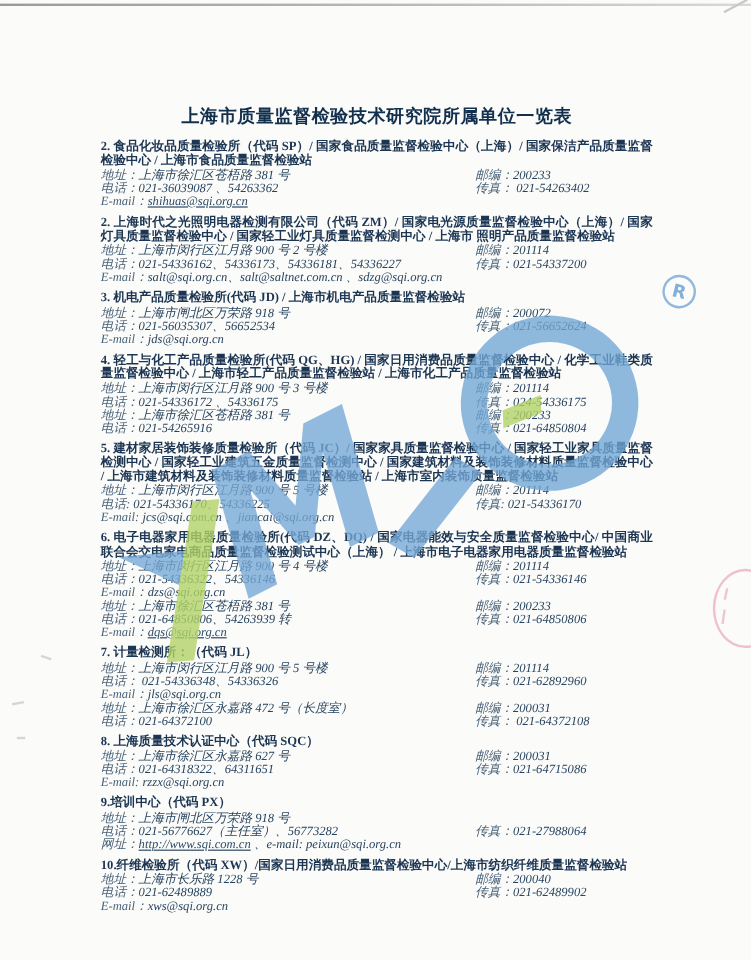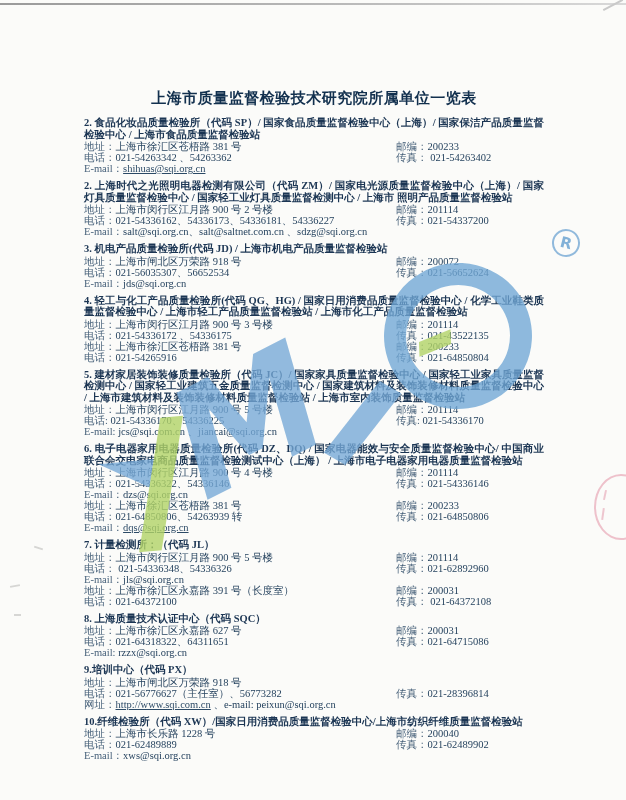--- a/index.html
+++ b/index.html
@@ -12,21 +12,21 @@
     background:linear-gradient(to right,#9a9a9a,#c2c2c2 70%,#d9d9d9);}
   .corner-mark{position:absolute;right:2px;top:4px;width:22px;height:2px;
     background:#c9c9c9;transform:rotate(-28deg);}
   .doc{position:absolute;left:84px;top:88px;width:460px;color:#26435f;
     font-size:10.5px;line-height:11px;}
   .title{margin:0 0 9px 0;text-align:center;font-size:15px;font-weight:bold;
     letter-spacing:.5px;color:#12304e;line-height:20px;}
   .entry{margin-bottom:6px;}
   .etitle{font-weight:bold;color:#1b3553;line-height:11.5px;
     text-align:justify;word-break:break-all;margin-bottom:1px;}
-  .row{position:relative;line-height:11px;white-space:nowrap;}
+  .row{position:relative;line-height:11px;white-space:nowrap;font-style:italic;}
   .lbl{color:#47617a;}
   .val{color:#26435f;}
   .u{text-decoration:underline;color:#2c4a66;}
   .rcol{position:absolute;left:268px;top:0;padding-left:44px;}
   
   .wm{position:absolute;left:0;top:0;width:626px;height:800px;pointer-events:none;}
   .wm-ring{position:absolute;left:384px;top:263px;width:104px;height:102px;
     border:22px solid rgba(112,166,213,.78);border-radius:50%;transform:rotate(-8deg);}
   .wm-m{position:absolute;left:173px;top:366px;font-family:"DejaVu Sans",sans-serif;
     font-style:italic;font-weight:900;font-size:150px;line-height:110px;
@@ -62,39 +62,39 @@
 <div class="page">
   <div class="topline"></div>
   <div class="corner-mark"></div>
 
   <div class="doc">
     <h1 class="title">上海市质量监督检验技术研究院所属单位一览表</h1>
     <div>
         <div class="entry">
           <div class="etitle">2. 食品化妆品质量检验所（代码 SP）/ 国家食品质量监督检验中心（上海）/ 国家保洁产品质量监督检验中心 / 上海市食品质量监督检验站</div>
           <div class="row"><span class="lbl">地址：</span><span class="val">上海市徐汇区苍梧路 381 号</span><span class="rcol"><span class="lbl">邮编：</span><span class="val">200233</span></span></div>
-          <div class="row"><span class="lbl">电话：</span><span class="val">021-54263342 、54263362</span><span class="rcol"><span class="lbl">传真：</span><span class="val"> 021-54263402</span></span></div>
+          <div class="row"><span class="lbl">电话：</span><span class="val">021-36039087 、54263362</span><span class="rcol"><span class="lbl">传真：</span><span class="val"> 021-54263402</span></span></div>
           <div class="row"><span class="lbl">E-mail：</span><span class="val u">shihuas@sqi.org.cn</span></div>
         </div>
         <div class="entry">
           <div class="etitle">2. 上海时代之光照明电器检测有限公司（代码 ZM）/ 国家电光源质量监督检验中心（上海）/ 国家灯具质量监督检验中心 / 国家轻工业灯具质量监督检测中心 / 上海市 照明产品质量监督检验站</div>
           <div class="row"><span class="lbl">地址：</span><span class="val">上海市闵行区江月路 900 号 2 号楼</span><span class="rcol"><span class="lbl">邮编：</span><span class="val">201114</span></span></div>
           <div class="row"><span class="lbl">电话：</span><span class="val">021-54336162、54336173、54336181、54336227</span><span class="rcol"><span class="lbl">传真：</span><span class="val">021-54337200</span></span></div>
           <div class="row"><span class="lbl">E-mail：</span><span class="val">salt@sqi.org.cn、salt@saltnet.com.cn 、sdzg@sqi.org.cn</span></div>
         </div>
         <div class="entry">
           <div class="etitle">3. 机电产品质量检验所(代码 JD) / 上海市机电产品质量监督检验站</div>
           <div class="row"><span class="lbl">地址：</span><span class="val">上海市闸北区万荣路 918 号</span><span class="rcol"><span class="lbl">邮编：</span><span class="val">200072</span></span></div>
           <div class="row"><span class="lbl">电话：</span><span class="val">021-56035307、56652534</span><span class="rcol"><span class="lbl">传真：</span><span class="val">021-56652624</span></span></div>
           <div class="row"><span class="lbl">E-mail：</span><span class="val">jds@sqi.org.cn</span></div>
         </div>
         <div class="entry">
           <div class="etitle">4. 轻工与化工产品质量检验所(代码 QG、HG) / 国家日用消费品质量监督检验中心 / 化学工业鞋类质量监督检验中心 / 上海市轻工产品质量监督检验站 / 上海市化工产品质量监督检验站</div>
           <div class="row"><span class="lbl">地址：</span><span class="val">上海市闵行区江月路 900 号 3 号楼</span><span class="rcol"><span class="lbl">邮编：</span><span class="val">201114</span></span></div>
-          <div class="row"><span class="lbl">电话：</span><span class="val">021-54336172 、54336175</span><span class="rcol"><span class="lbl">传真：</span><span class="val">021-43522135</span></span></div>
+          <div class="row"><span class="lbl">电话：</span><span class="val">021-54336172 、54336175</span><span class="rcol"><span class="lbl">传真：</span><span class="val">024-54336175</span></span></div>
           <div class="row"><span class="lbl">地址：</span><span class="val">上海市徐汇区苍梧路 381 号</span><span class="rcol"><span class="lbl">邮编：</span><span class="val">200233</span></span></div>
           <div class="row"><span class="lbl">电话：</span><span class="val">021-54265916</span><span class="rcol"><span class="lbl">传真：</span><span class="val">021-64850804</span></span></div>
         </div>
         <div class="entry">
           <div class="etitle">5. 建材家居装饰装修质量检验所（代码 JC）/ 国家家具质量监督检验中心 / 国家轻工业家具质量监督检测中心 / 国家轻工业建筑五金质量监督检测中心 / 国家建筑材料及装饰装修材料质量监督检验中心 / 上海市建筑材料及装饰装修材料质量监督检验站 / 上海市室内装饰质量监督检验站</div>
           <div class="row"><span class="lbl">地址：</span><span class="val">上海市闵行区江月路 900 号 5 号楼</span><span class="rcol"><span class="lbl">邮编：</span><span class="val">201114</span></span></div>
           <div class="row"><span class="lbl">电话: </span><span class="val">021-54336170、54336225</span><span class="rcol"><span class="lbl">传真: </span><span class="val">021-54336170</span></span></div>
           <div class="row"><span class="lbl">E-mail:  </span><span class="val">jcs@sqi.com.cn 、jiancai@sqi.org.cn</span></div>
         </div>
         <div class="entry">
@@ -104,33 +104,33 @@
           <div class="row"><span class="lbl">E-mail：</span><span class="val">dzs@sqi.org.cn</span></div>
           <div class="row"><span class="lbl">地址：</span><span class="val">上海市徐汇区苍梧路 381 号</span><span class="rcol"><span class="lbl">邮编：</span><span class="val">200233</span></span></div>
           <div class="row"><span class="lbl">电话：</span><span class="val">021-64850806、54263939 转</span><span class="rcol"><span class="lbl">传真：</span><span class="val">021-64850806</span></span></div>
           <div class="row"><span class="lbl">E-mail：</span><span class="val u">dqs@sqi.org.cn</span></div>
         </div>
         <div class="entry">
           <div class="etitle">7. 计量检测所：（代码 JL）</div>
           <div class="row"><span class="lbl">地址：</span><span class="val">上海市闵行区江月路 900 号 5 号楼</span><span class="rcol"><span class="lbl">邮编：</span><span class="val">201114</span></span></div>
           <div class="row"><span class="lbl">电话： </span><span class="val">021-54336348、54336326</span><span class="rcol"><span class="lbl">传真：</span><span class="val">021-62892960</span></span></div>
           <div class="row"><span class="lbl">E-mail：</span><span class="val">jls@sqi.org.cn</span></div>
-          <div class="row"><span class="lbl">地址：</span><span class="val">上海市徐汇区永嘉路 391 号（长度室）</span><span class="rcol"><span class="lbl">邮编：</span><span class="val">200031</span></span></div>
+          <div class="row"><span class="lbl">地址：</span><span class="val">上海市徐汇区永嘉路 472 号（长度室）</span><span class="rcol"><span class="lbl">邮编：</span><span class="val">200031</span></span></div>
           <div class="row"><span class="lbl">电话：</span><span class="val">021-64372100</span><span class="rcol"><span class="lbl">传真：</span><span class="val"> 021-64372108</span></span></div>
         </div>
         <div class="entry">
           <div class="etitle">8. 上海质量技术认证中心（代码 SQC）</div>
           <div class="row"><span class="lbl">地址：</span><span class="val">上海市徐汇区永嘉路 627 号</span><span class="rcol"><span class="lbl">邮编：</span><span class="val">200031</span></span></div>
           <div class="row"><span class="lbl">电话：</span><span class="val">021-64318322、64311651</span><span class="rcol"><span class="lbl">传真：</span><span class="val">021-64715086</span></span></div>
           <div class="row"><span class="lbl">E-mail: </span><span class="val">rzzx@sqi.org.cn</span></div>
         </div>
         <div class="entry">
           <div class="etitle">9.培训中心（代码 PX）</div>
           <div class="row"><span class="lbl">地址：</span><span class="val">上海市闸北区万荣路 918 号</span></div>
-          <div class="row"><span class="lbl">电话：</span><span class="val">021-56776627（主任室）、56773282</span><span class="rcol"><span class="lbl">传真：</span><span class="val">021-28396814</span></span></div>
+          <div class="row"><span class="lbl">电话：</span><span class="val">021-56776627（主任室）、56773282</span><span class="rcol"><span class="lbl">传真：</span><span class="val">021-27988064</span></span></div>
           <div class="row"><span class="lbl">网址：</span><span class="val u">http://www.sqi.com.cn</span><span class="val"> 、e-mail: peixun@sqi.org.cn</span></div>
         </div>
         <div class="entry">
           <div class="etitle">10.纤维检验所（代码 XW）/国家日用消费品质量监督检验中心/上海市纺织纤维质量监督检验站</div>
           <div class="row"><span class="lbl">地址：</span><span class="val">上海市长乐路 1228 号</span><span class="rcol"><span class="lbl">邮编：</span><span class="val">200040</span></span></div>
           <div class="row"><span class="lbl">电话：</span><span class="val">021-62489889</span><span class="rcol"><span class="lbl">传真：</span><span class="val">021-62489902</span></span></div>
           <div class="row"><span class="lbl">E-mail：</span><span class="val">xws@sqi.org.cn</span></div>
         </div>
       </div>
   </div>

